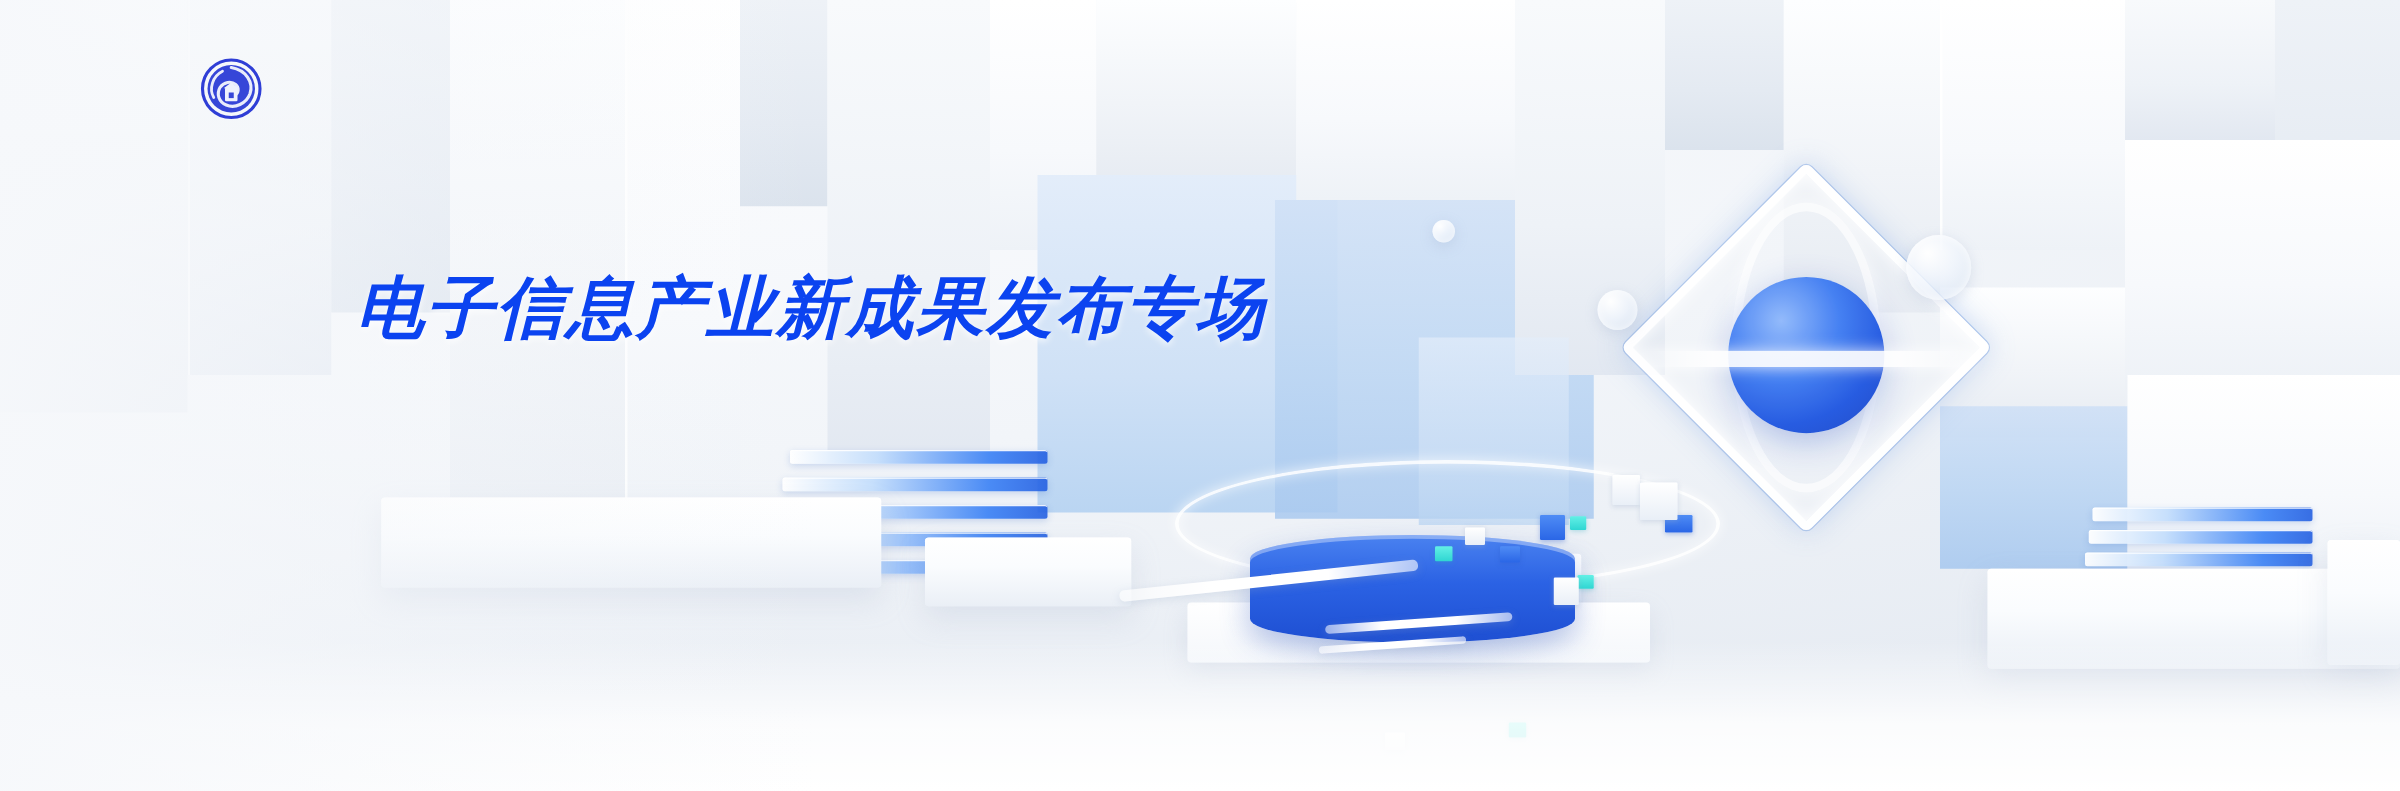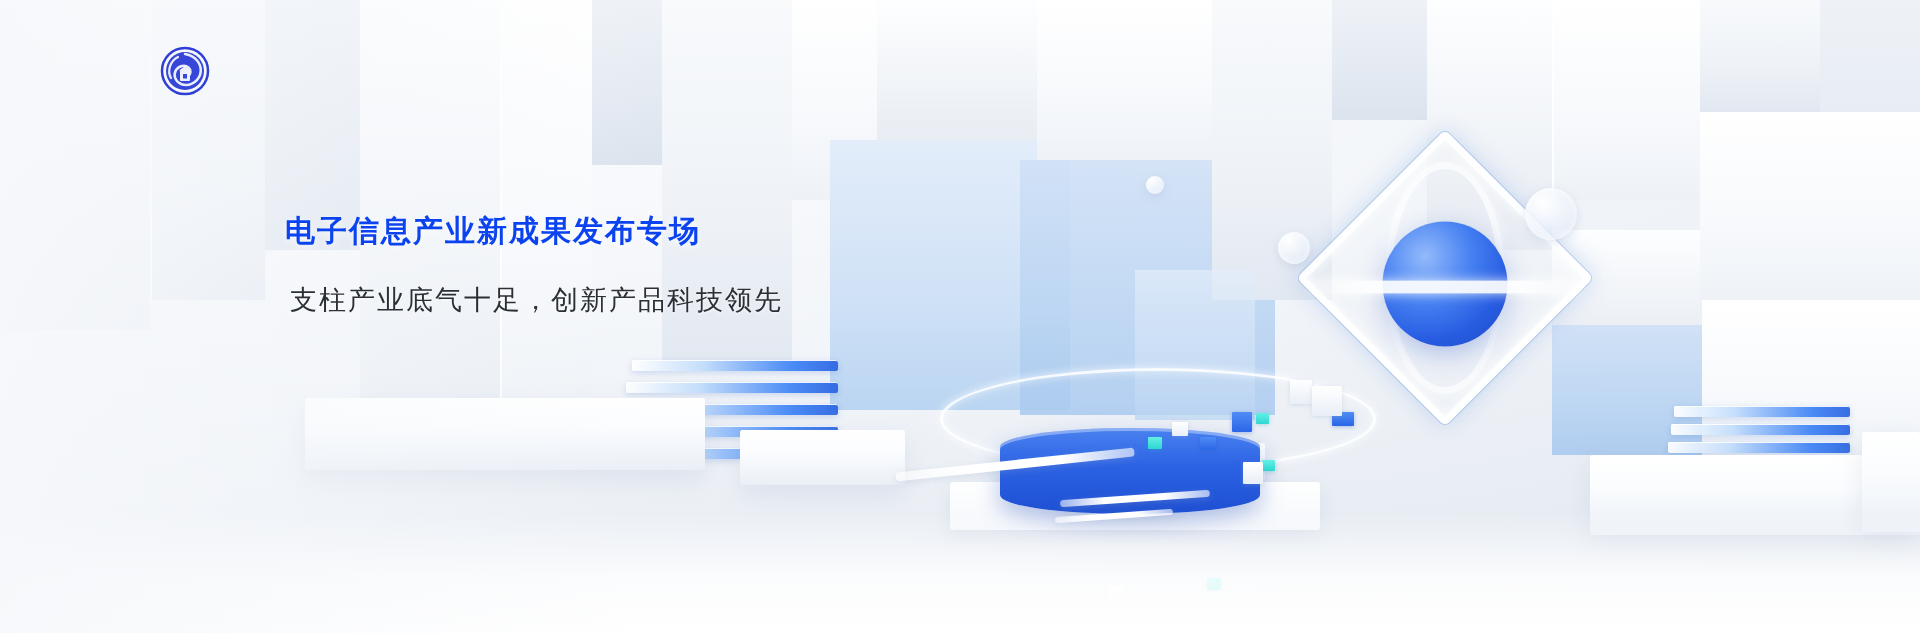--- a/index.html
+++ b/index.html
@@ -93,22 +93,22 @@
   .top-title{position:absolute;left:160px;top:46px;display:flex;align-items:center;gap:14px;}
   .logo-mark{width:50px;height:50px;flex:0 0 50px;}
   .top-title-text{
     font-family:"Liberation Serif","DejaVu Serif",serif;
     font-size:37px;line-height:1;font-weight:700;font-style:italic;
     letter-spacing:3px;color:#2f3ed6;white-space:nowrap;
     text-shadow:0 1px 2px rgba(255,255,255,.7);
   }
 
   .main-title{position:absolute;left:285px;top:211px;
-    font-size:30px;font-weight:700;letter-spacing:2px;color:#0b43f0;
-    white-space:nowrap;text-shadow:0 2px 6px rgba(255,255,255,.75);}
+    font-size:54px;font-weight:700;letter-spacing:2px;color:#0b43f0;
+    white-space:nowrap;text-shadow:0 2px 6px rgba(255,255,255,.75);font-style:italic;}
 
   .sub-title{position:absolute;left:290px;top:282px;
     font-size:27px;font-weight:400;letter-spacing:2px;color:#2b2f36;
     white-space:nowrap;text-shadow:0 1px 3px rgba(255,255,255,.8);}
 
   .vignette{position:absolute;inset:0;pointer-events:none;
     background:linear-gradient(90deg,rgba(246,248,251,.92) 0%,rgba(246,248,251,.45) 16%,rgba(246,248,251,0) 34%);}
   .floor{position:absolute;left:0;bottom:0;width:1920px;height:120px;
     background:linear-gradient(180deg,rgba(255,255,255,0) 0%,rgba(255,255,255,.85) 55%,#ffffff 100%);}
 </style>
@@ -210,16 +210,15 @@
           <path d="M50 16 C74 20 86 40 80 58 C74 74 56 82 42 76 C30 71 26 58 32 48 C38 39 50 37 57 43 C63 48 62 57 56 60" fill="none" stroke="#e9ecfb" stroke-width="5" stroke-linecap="round"></path>
           <path d="M22 64 C14 50 20 30 36 22" fill="none" stroke="#e9ecfb" stroke-width="4.5" stroke-linecap="round"></path>
           <rect x="40" y="48" width="20" height="22" rx="2" fill="#eef1fd"></rect>
           <path d="M38 49 L50 40 L62 49 Z" fill="#eef1fd"></path>
           <rect x="46" y="56" width="8" height="9" fill="#3646d8"></rect>
         </svg>
       </span>
     </div>
 
     <div class="main-title">电子信息产业新成果发布专场</div>
-    <div class="sub-title">支柱产业底气十足，创新产品科技领先</div>
 
   </div>
 </div>
 
 </body></html>

